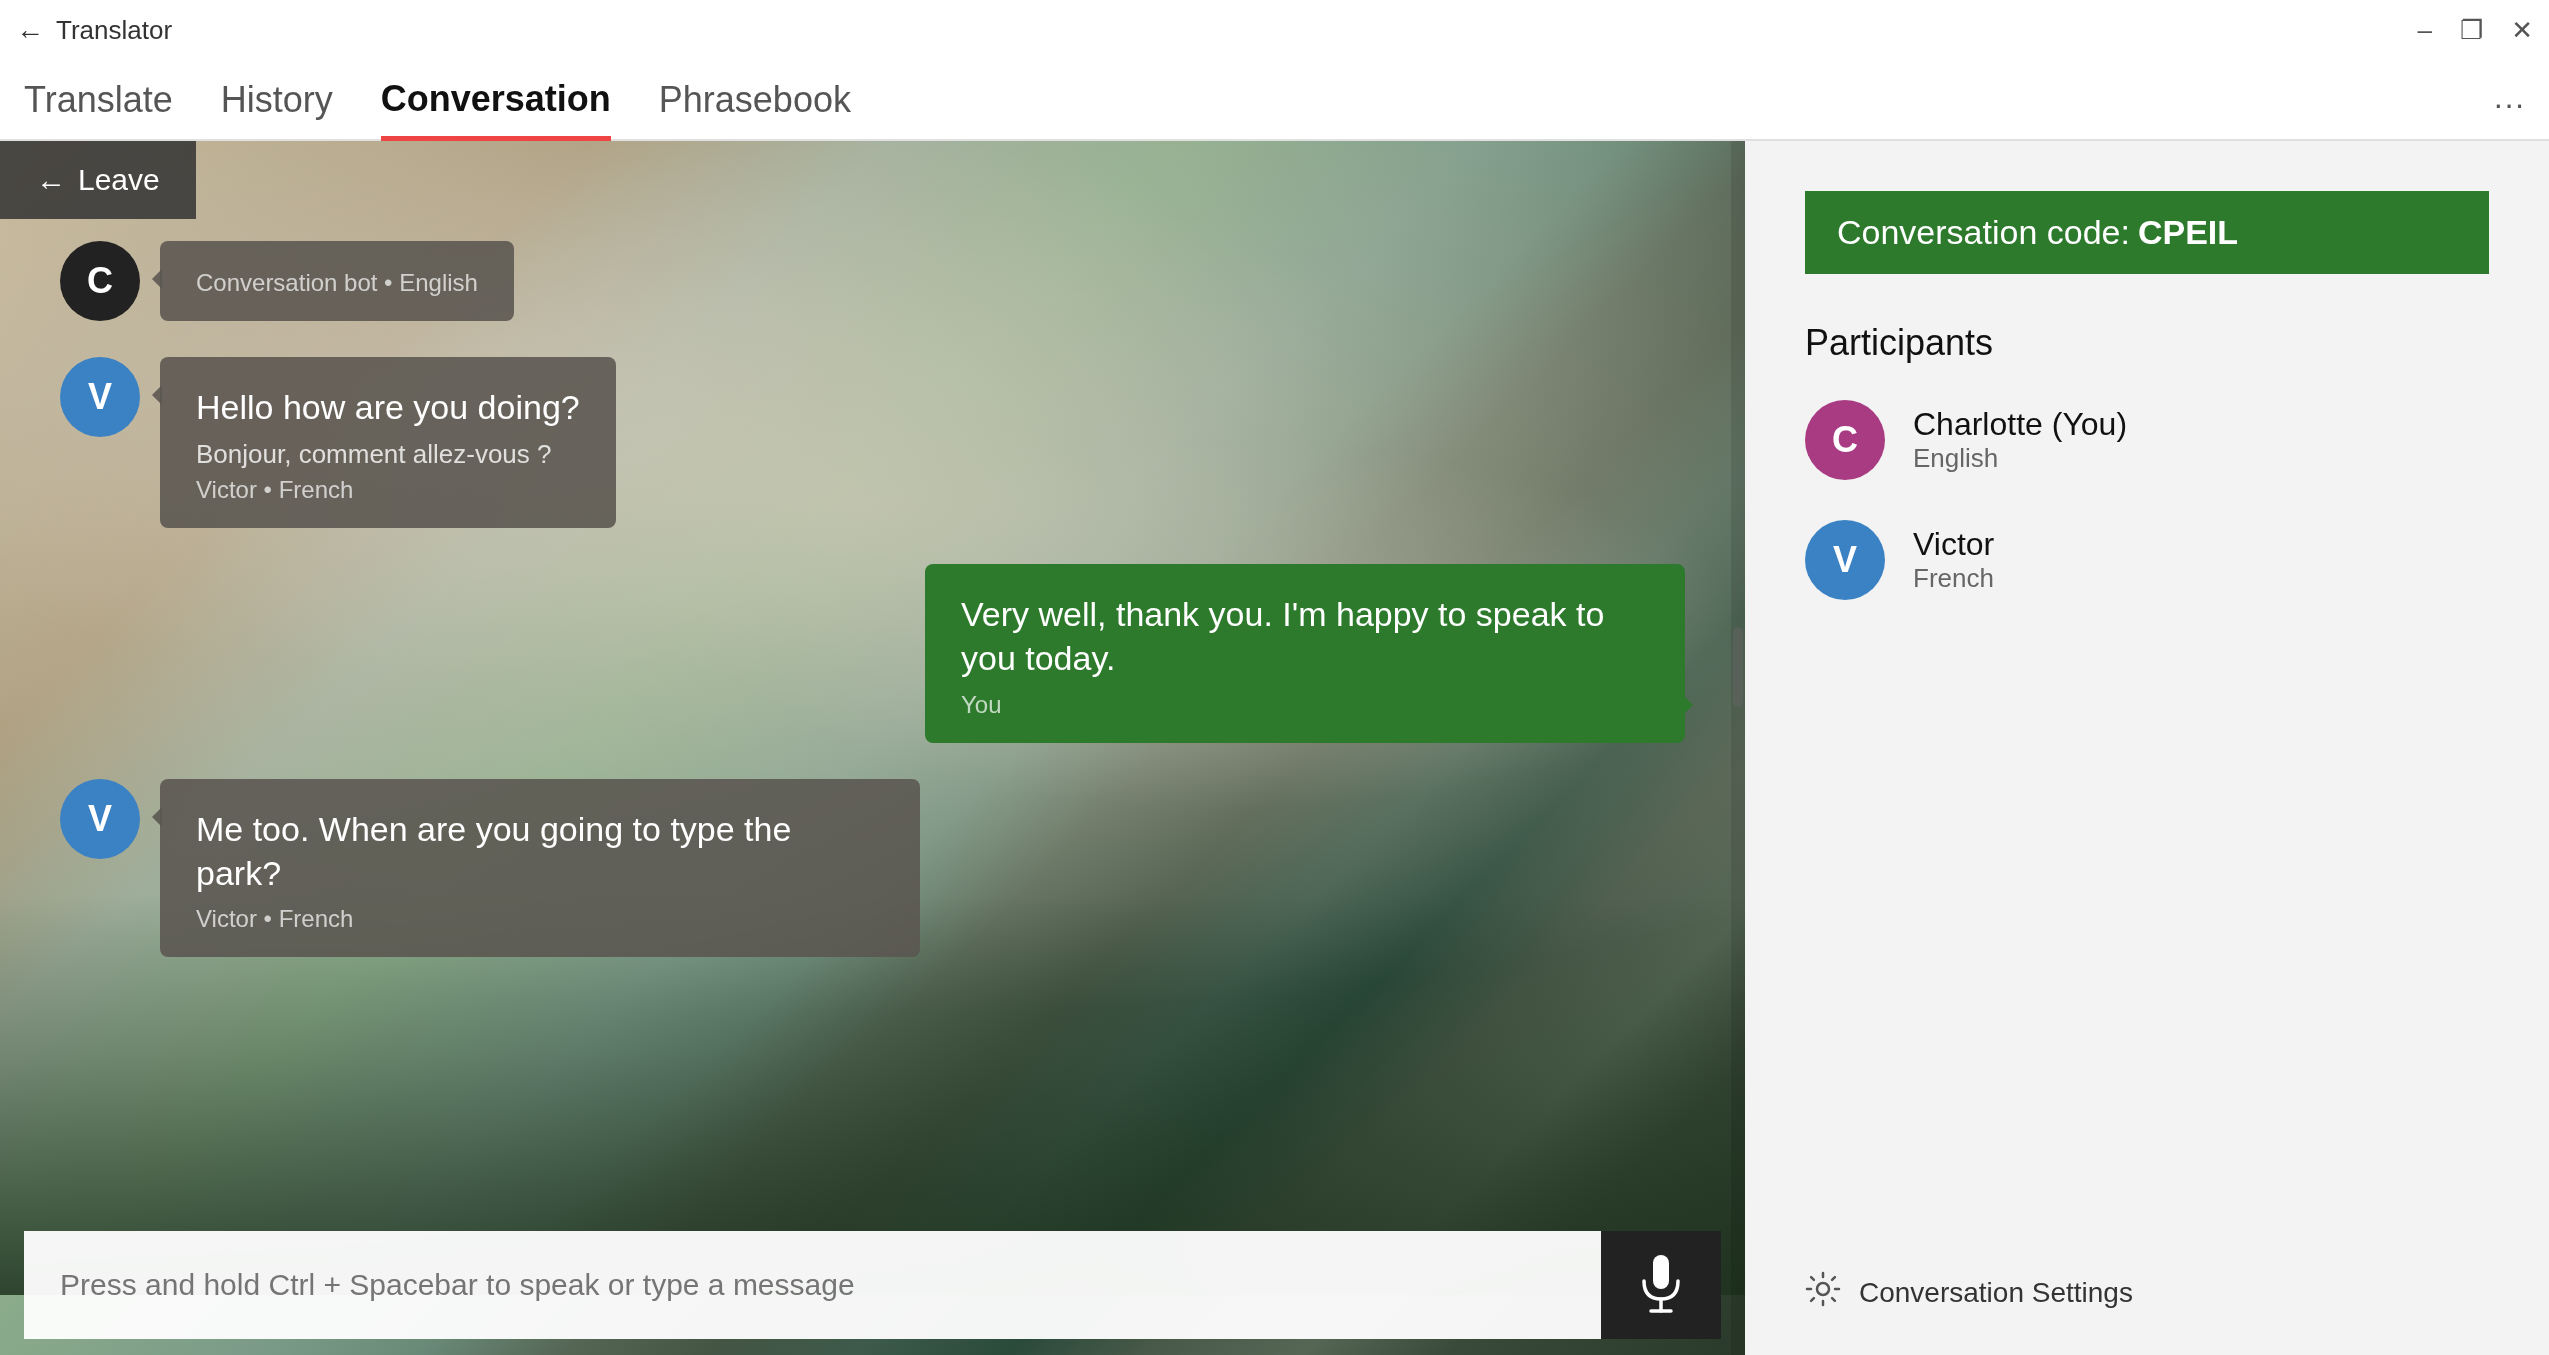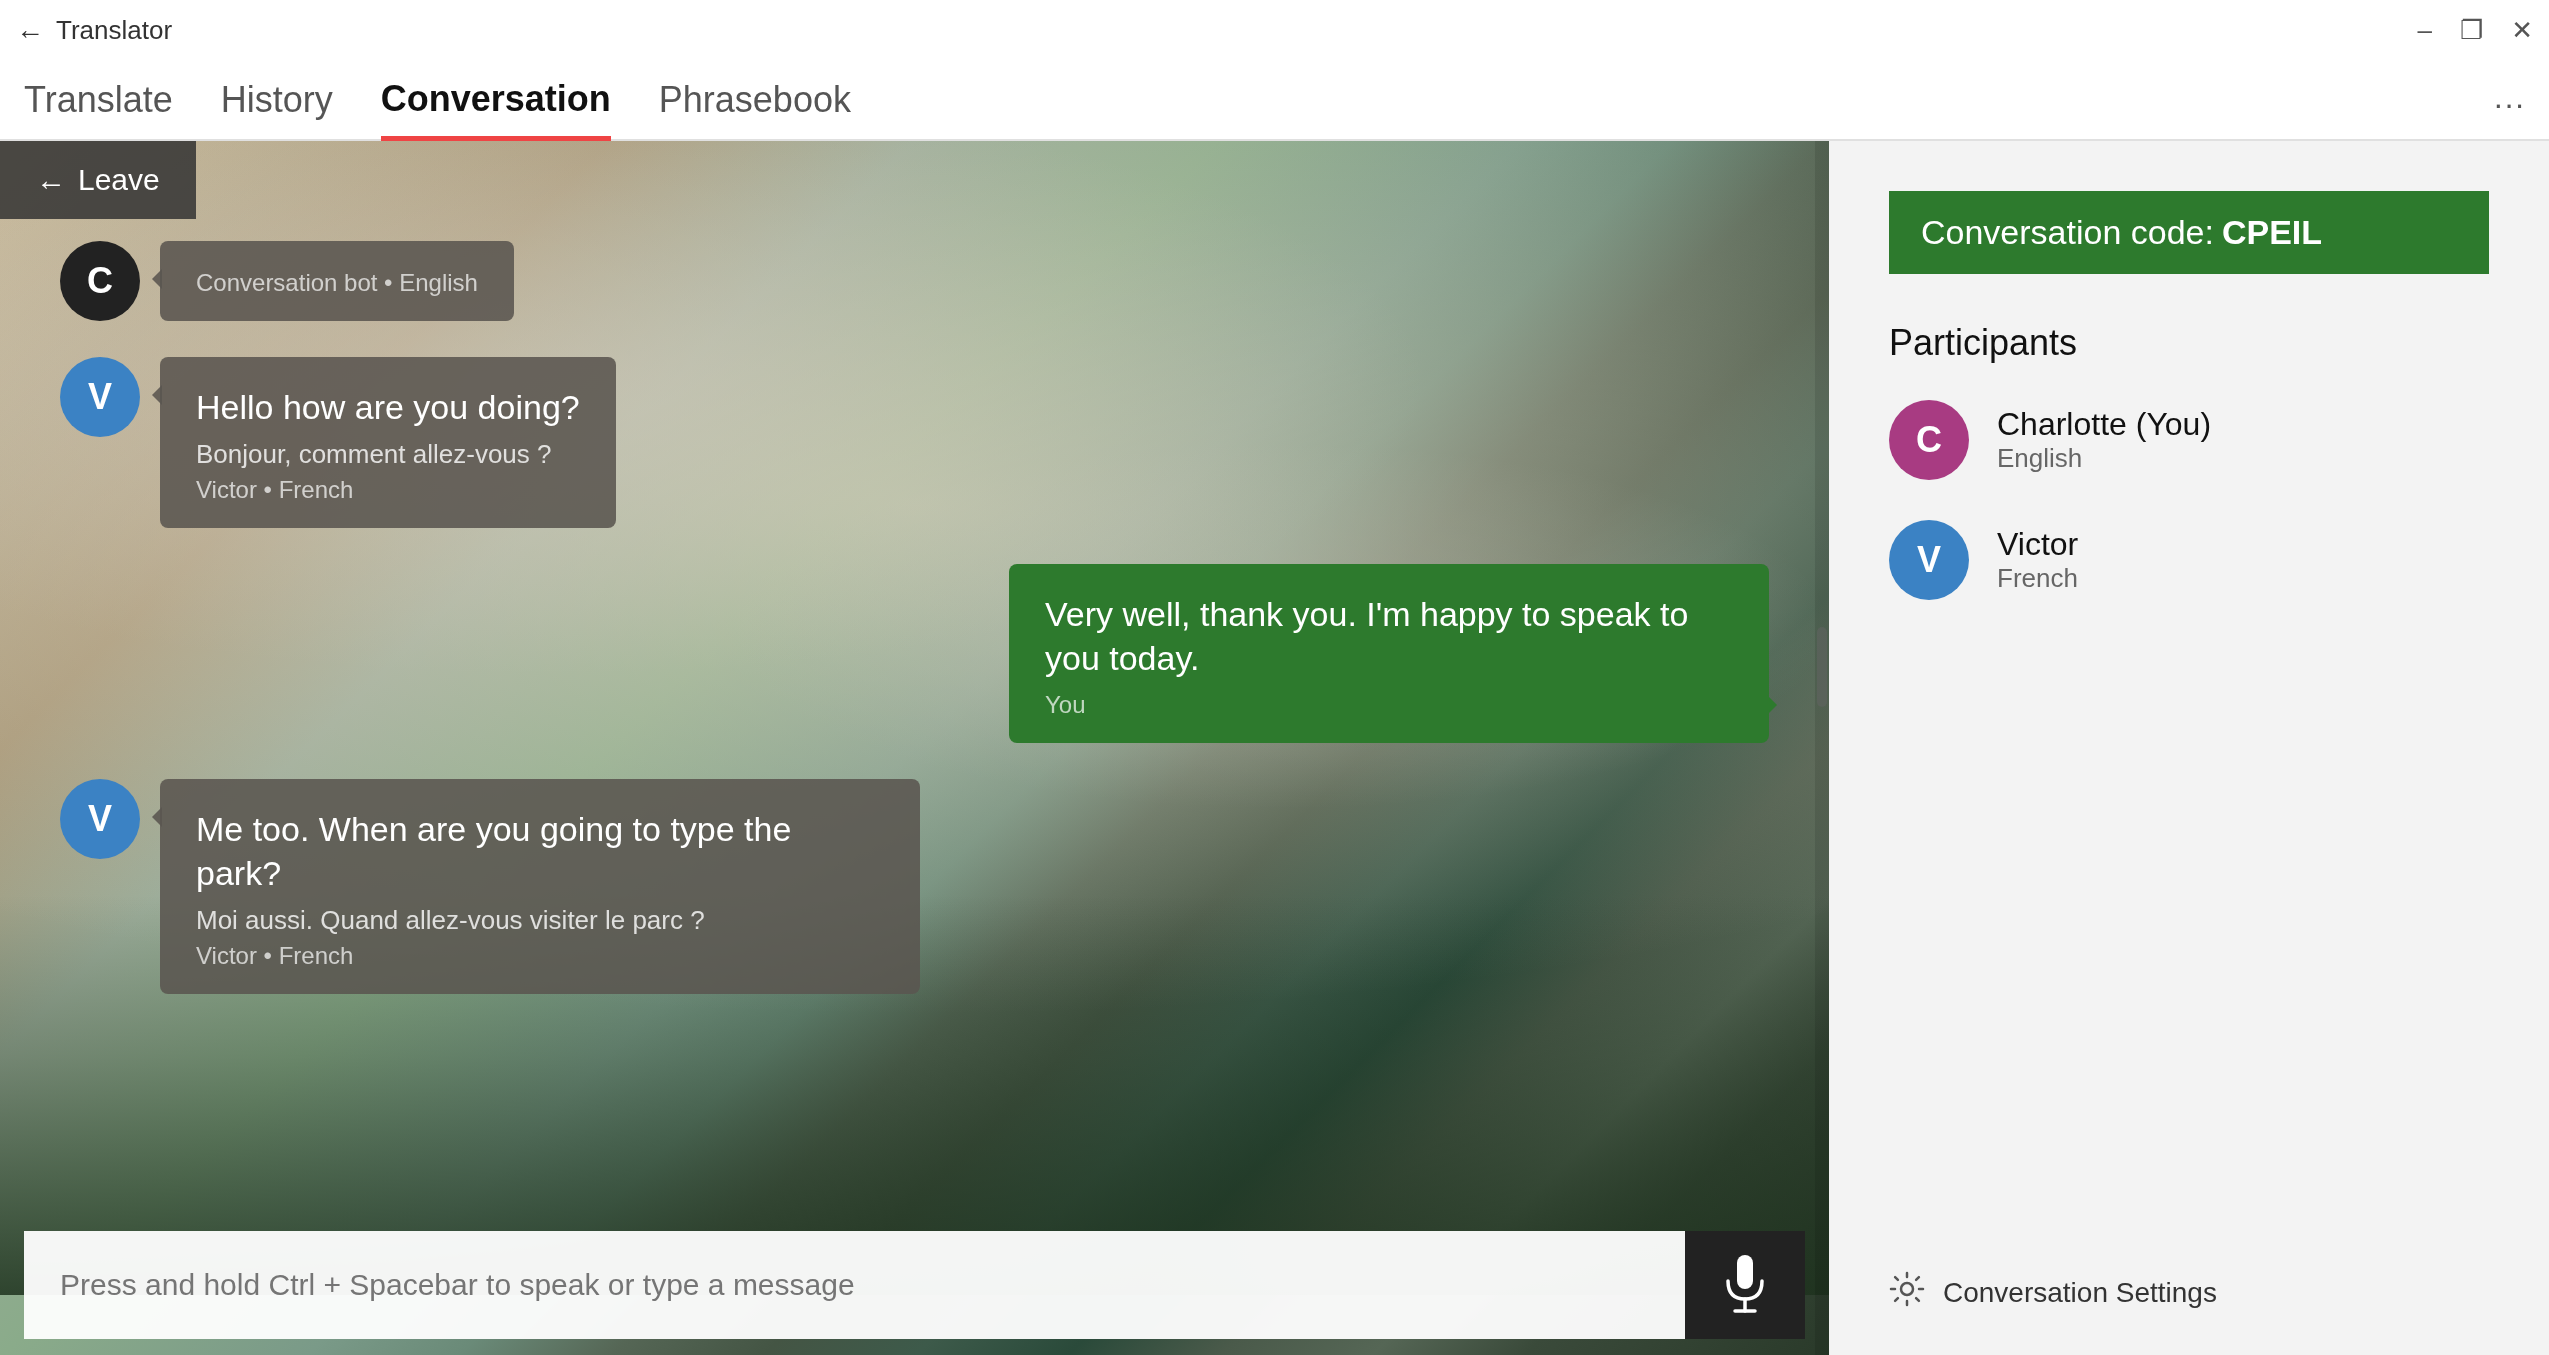--- a/index.html
+++ b/index.html
@@ -154,21 +154,21 @@
       position: absolute; right: 0; top: 0; bottom: 0; width: 14px;
       background: rgba(0,0,0,0.1); z-index: 5;
     }
     .scroll-thumb {
       position: absolute; top: 40%; width: 10px; left: 2px;
       height: 80px; background: rgba(100,100,100,0.5); border-radius: 5px;
     }
 
     
     .right-panel {
-      width: 720px; background: #f3f3f3; flex-shrink: 0;
+      width: 804px; background: #f3f3f3; flex-shrink: 0;
       display: flex; flex-direction: column;
       padding: 50px 60px 40px;
       overflow-y: auto;
     }
 
     .conv-code-bar {
       background: #2d7a2d; color: #fff;
       padding: 22px 32px; font-size: 34px;
       margin-bottom: 48px; display: flex; align-items: center; gap: 8px;
     }
@@ -247,21 +247,20 @@
         <div class="bubble green bubble-right">
           <div class="bubble-main">Very well, thank you. I'm happy to speak to you today.</div>
           <div class="bubble-meta">You</div>
         </div>
       </div>
 
       <div class="msg-row">
         <div class="avatar blue">V</div>
         <div class="bubble bubble-left">
           <div class="bubble-main">Me too. When are you going to type the park?</div>
-          <div class="bubble-sub">Moi aussi. Quand allez-vous visiter le parc ?</div>
           <div class="bubble-meta">Victor • French</div>
         </div>
       </div>
 
     </div>
 
     <div class="scroll-track">
       <div class="scroll-thumb"></div>
     </div>
 

